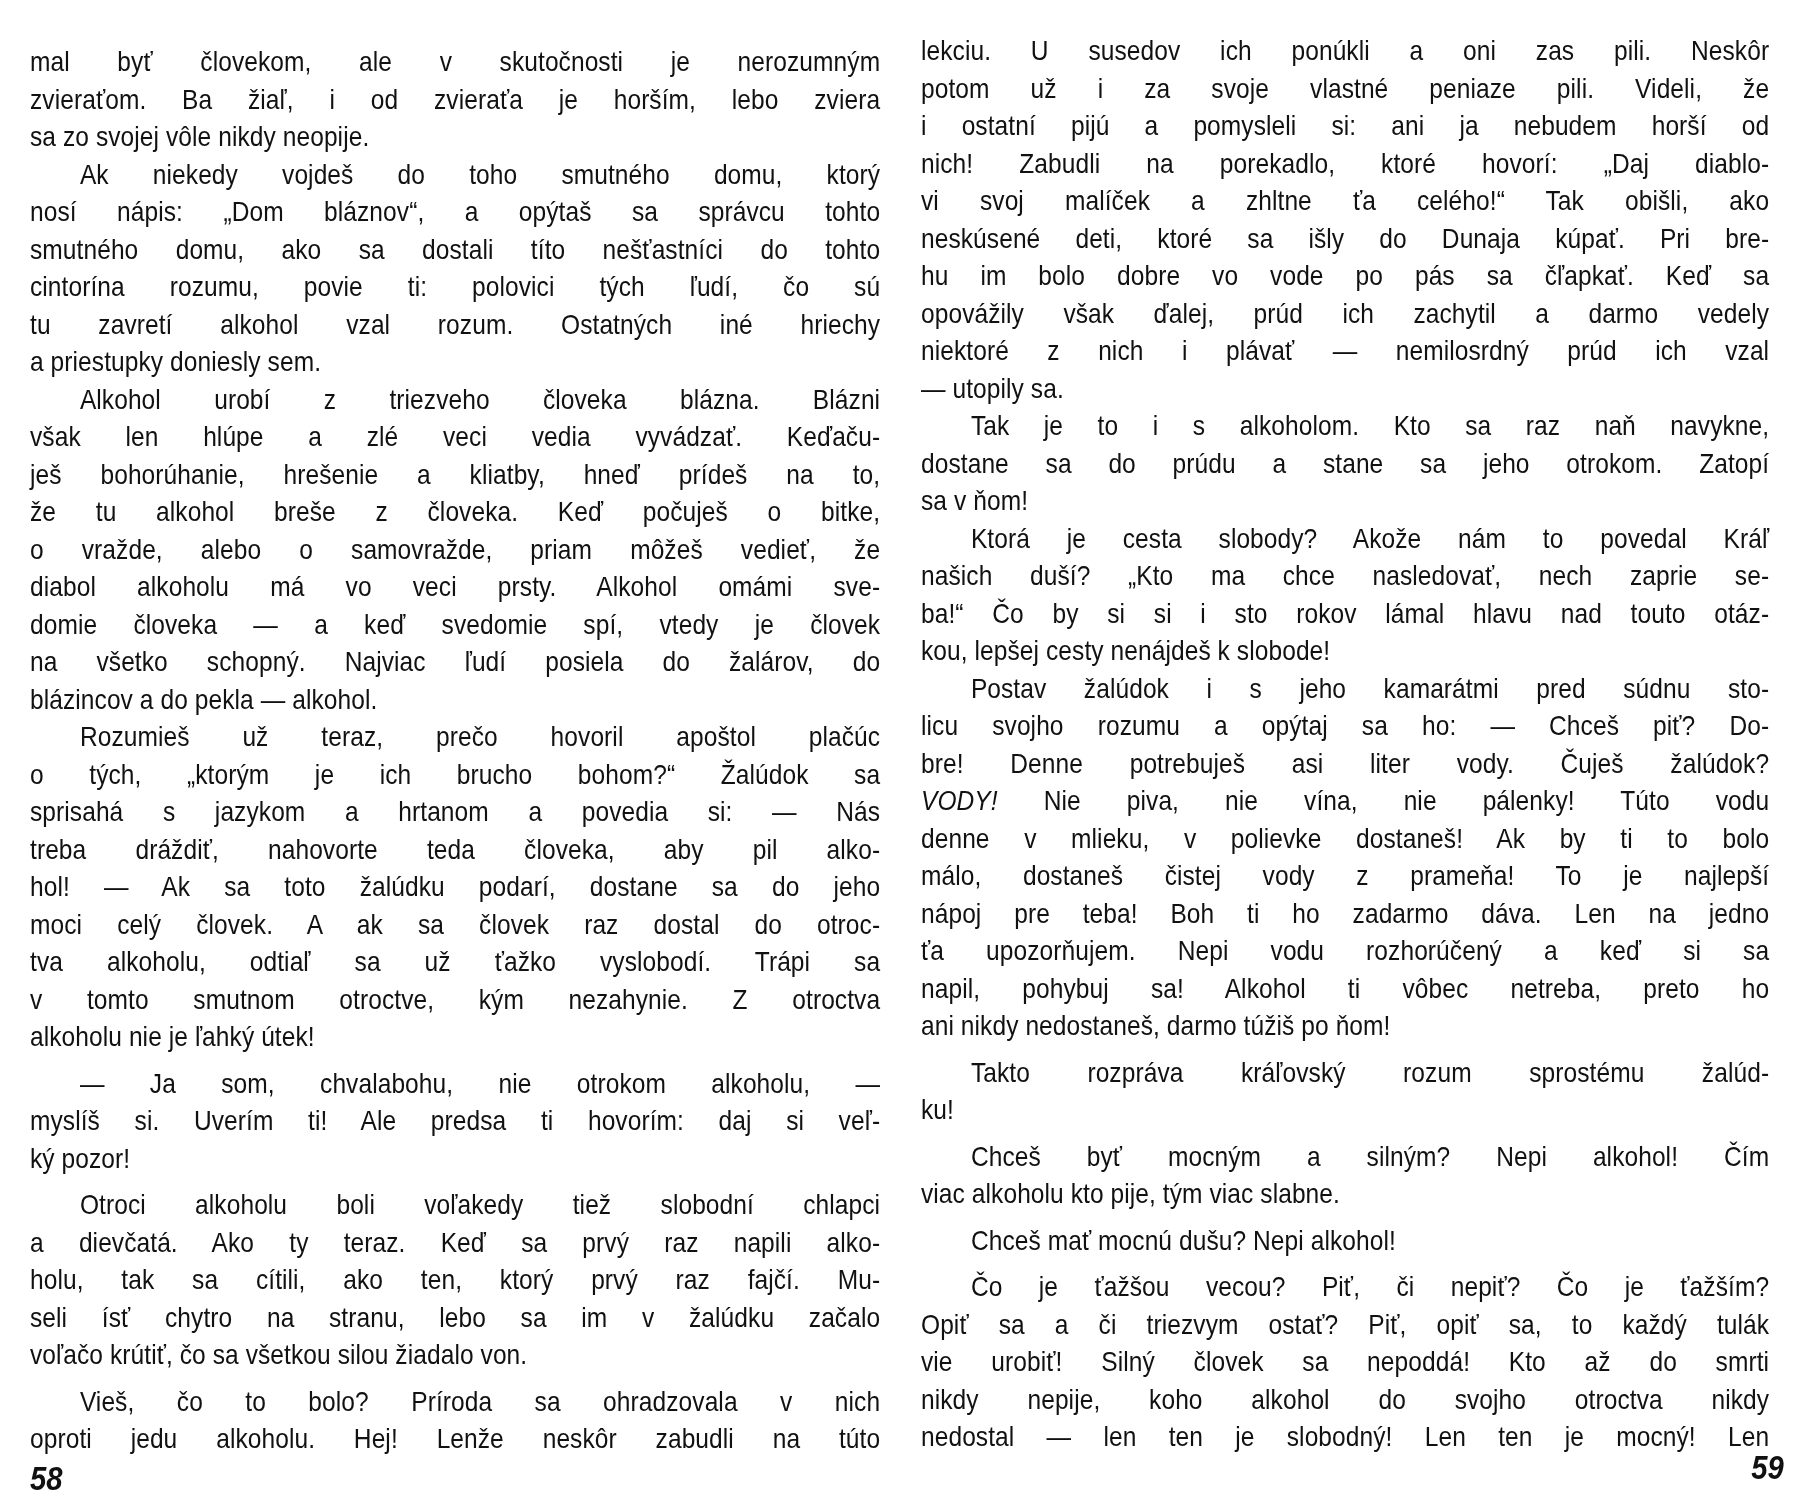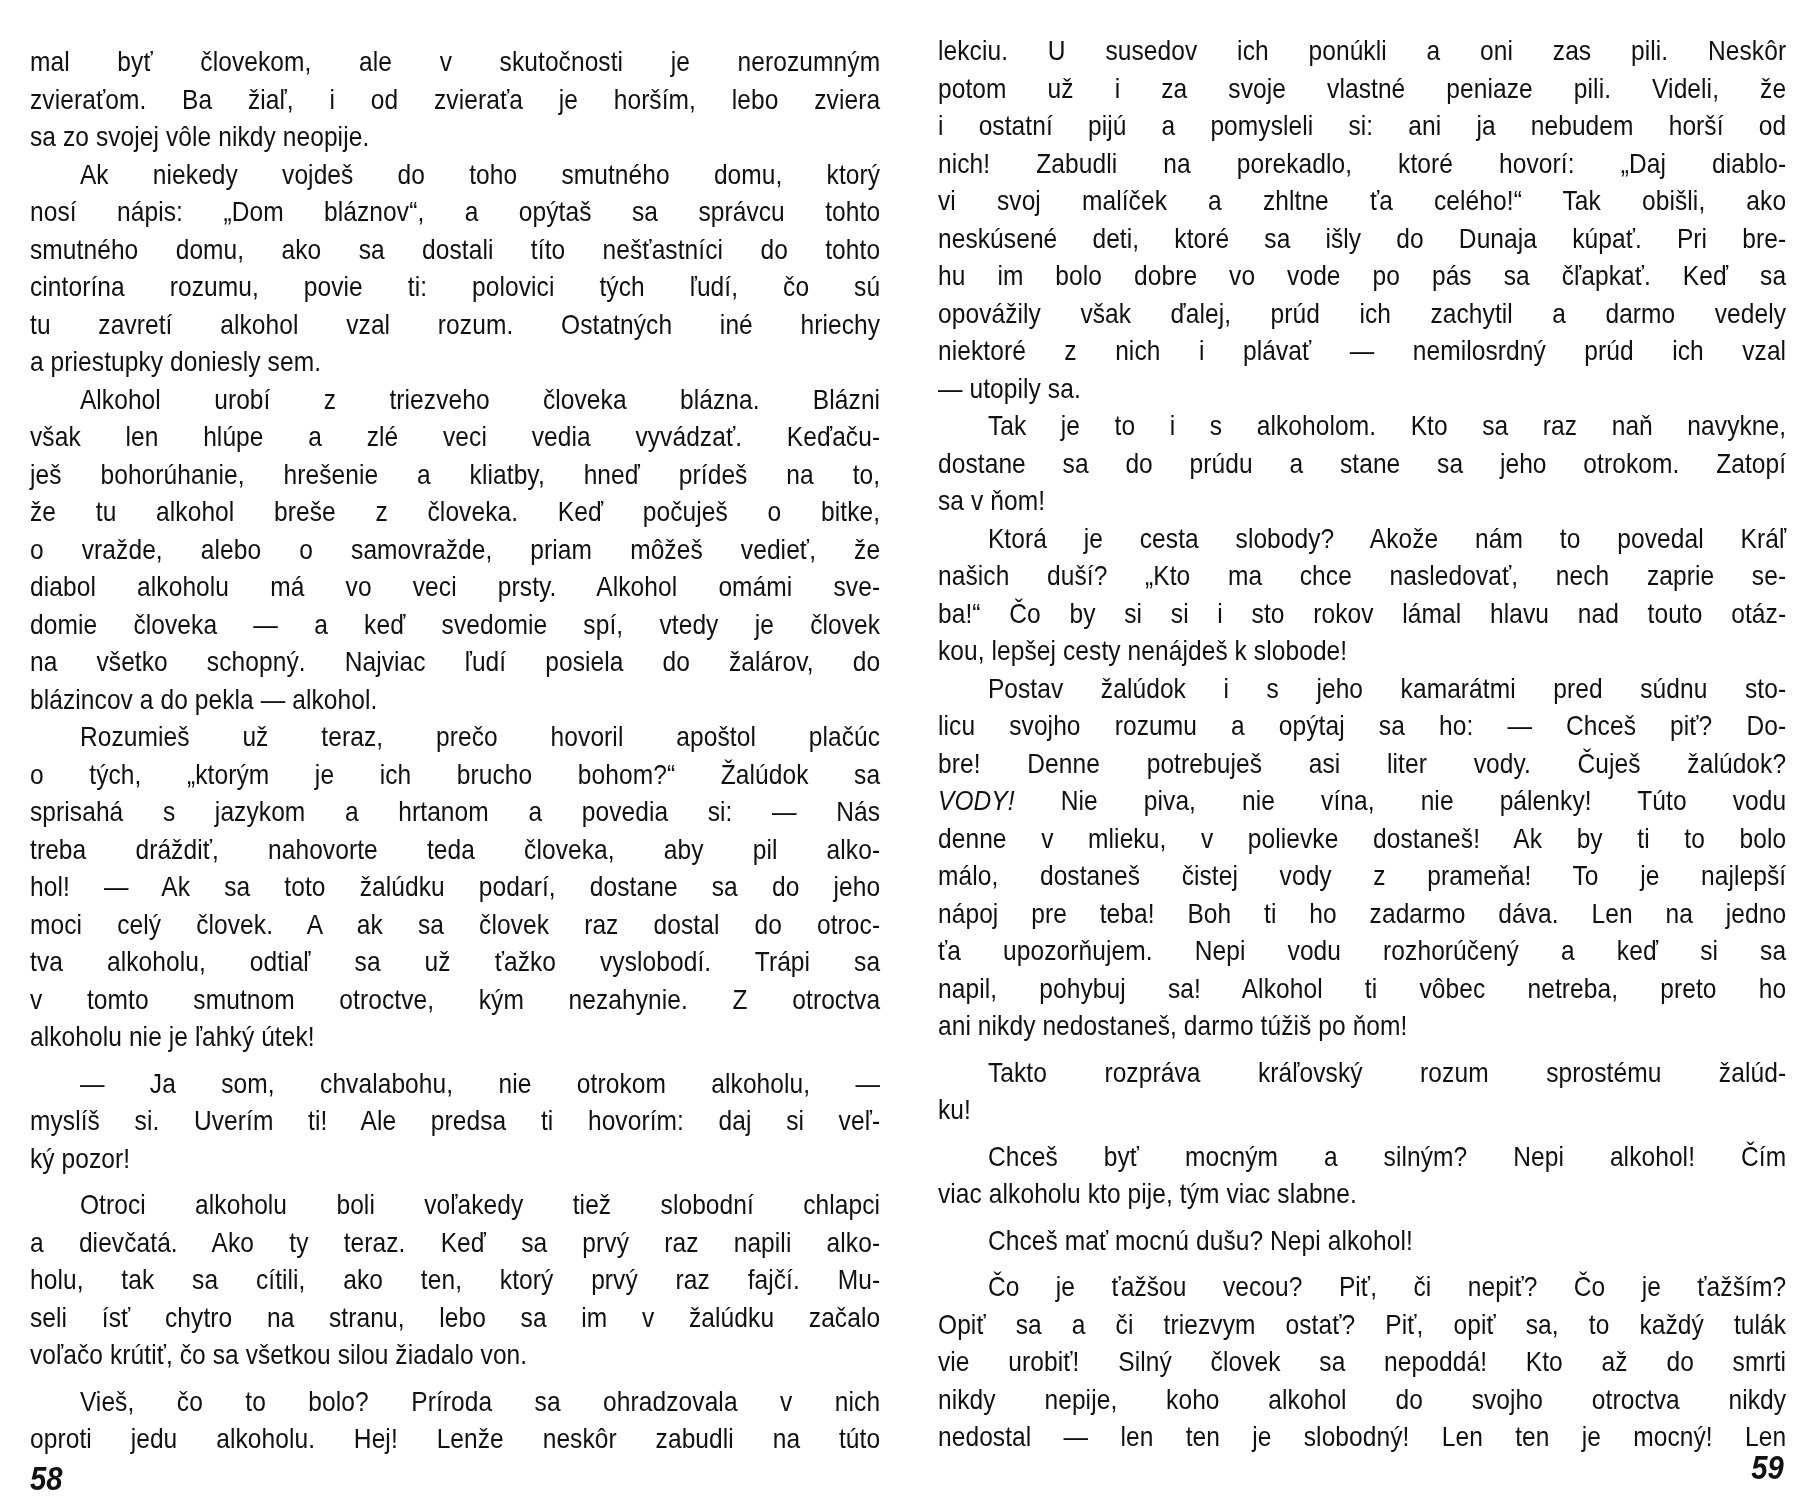--- a/index.html
+++ b/index.html
@@ -6,21 +6,21 @@
     body { width: 1804px; height: 1500px; position: relative; overflow: hidden; }
     .page {
       position: absolute; top: 0; height: 1500px;
       font-family: "Liberation Sans", "DejaVu Sans", sans-serif;
       color: #111111;
     }
     .page-left { left: 0; width: 902px; margin-top: 11px; }
     .page-right { left: 902px; width: 902px; }
     .column { position: absolute; top: 32px; }
     .page-left .column { left: 30px; width: 850px; }
-    .page-right .column { left: 36px; width: 848px; }
+    .page-right .column { left: 19px; width: 848px; }
     .line {
       height: 37.5px; line-height: 37.5px;
       font-size: 28.5px;
       white-space: nowrap;
       text-align: justify;
       text-align-last: justify;
       transform: scaleX(0.86);
       transform-origin: left center;
       width: 116.3%;
       letter-spacing: 0.1px;

